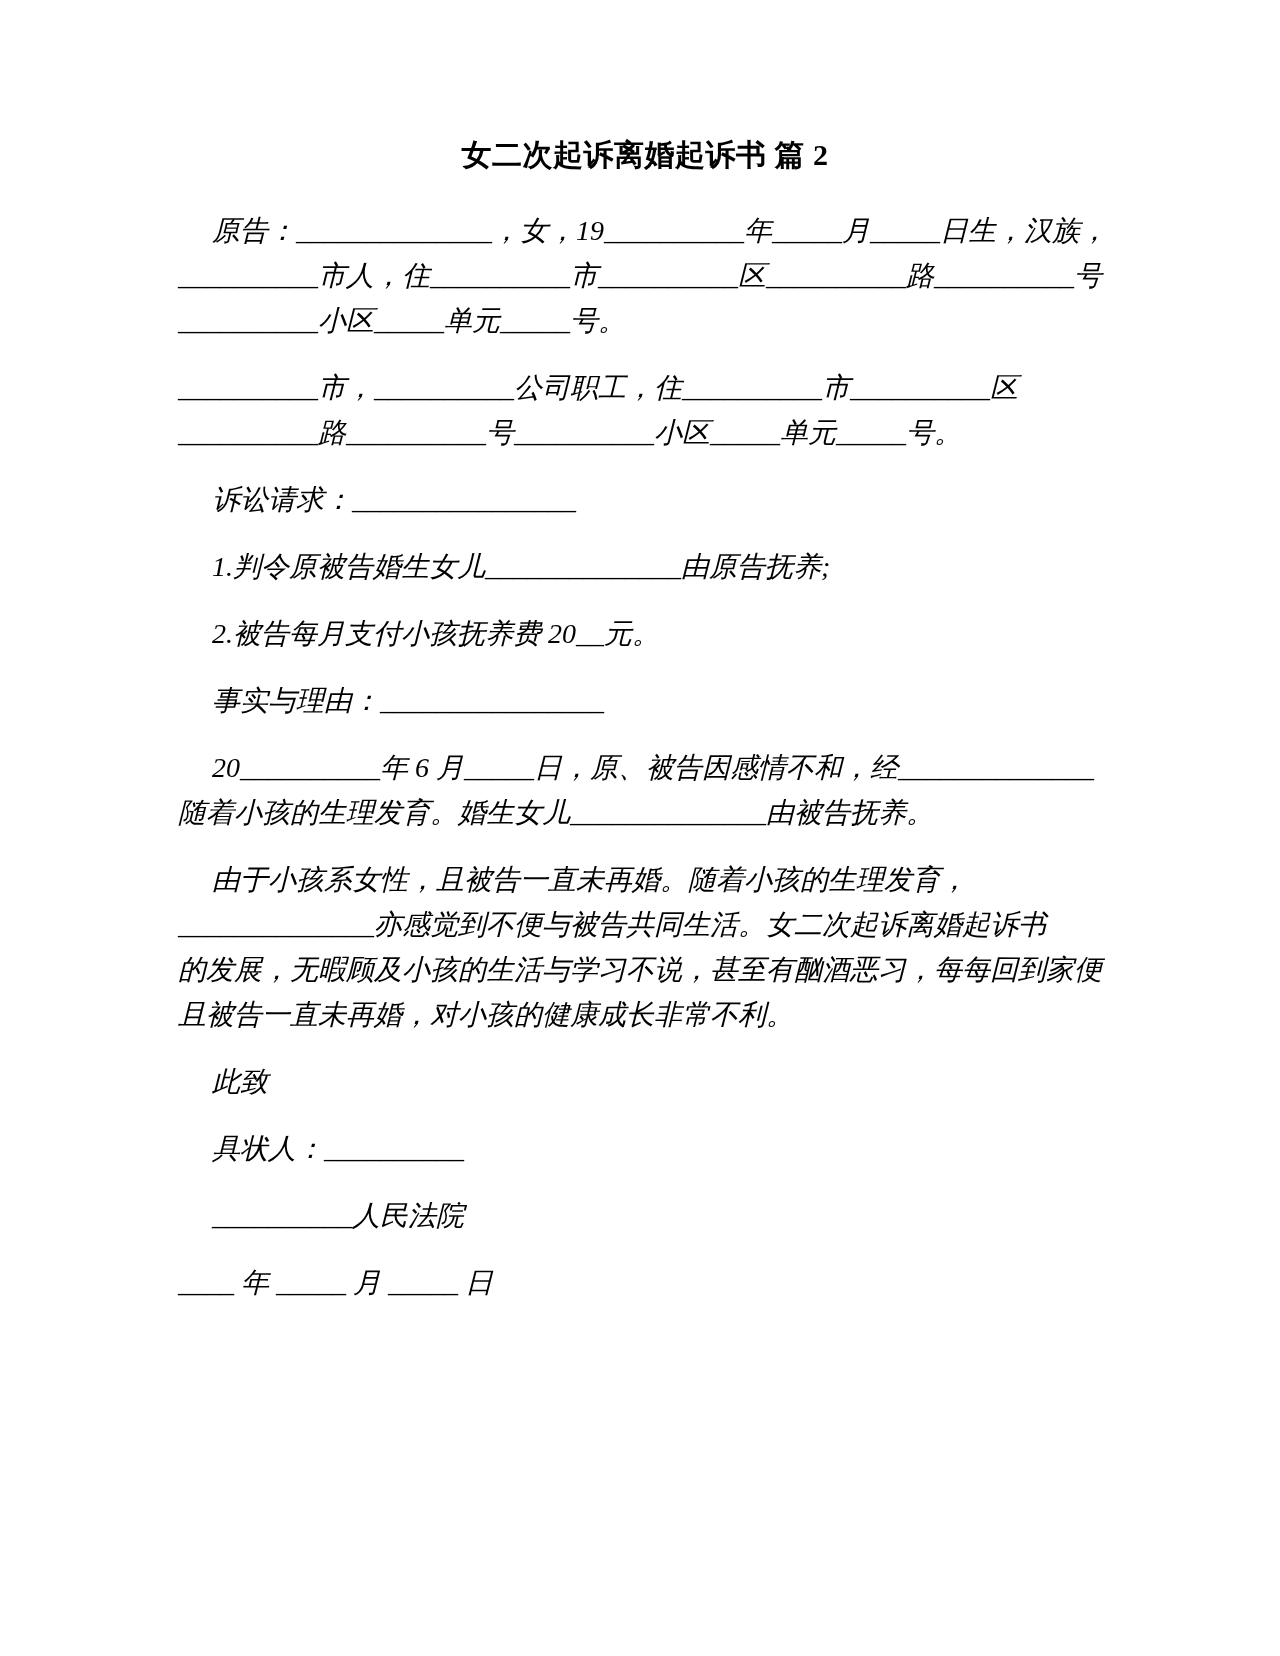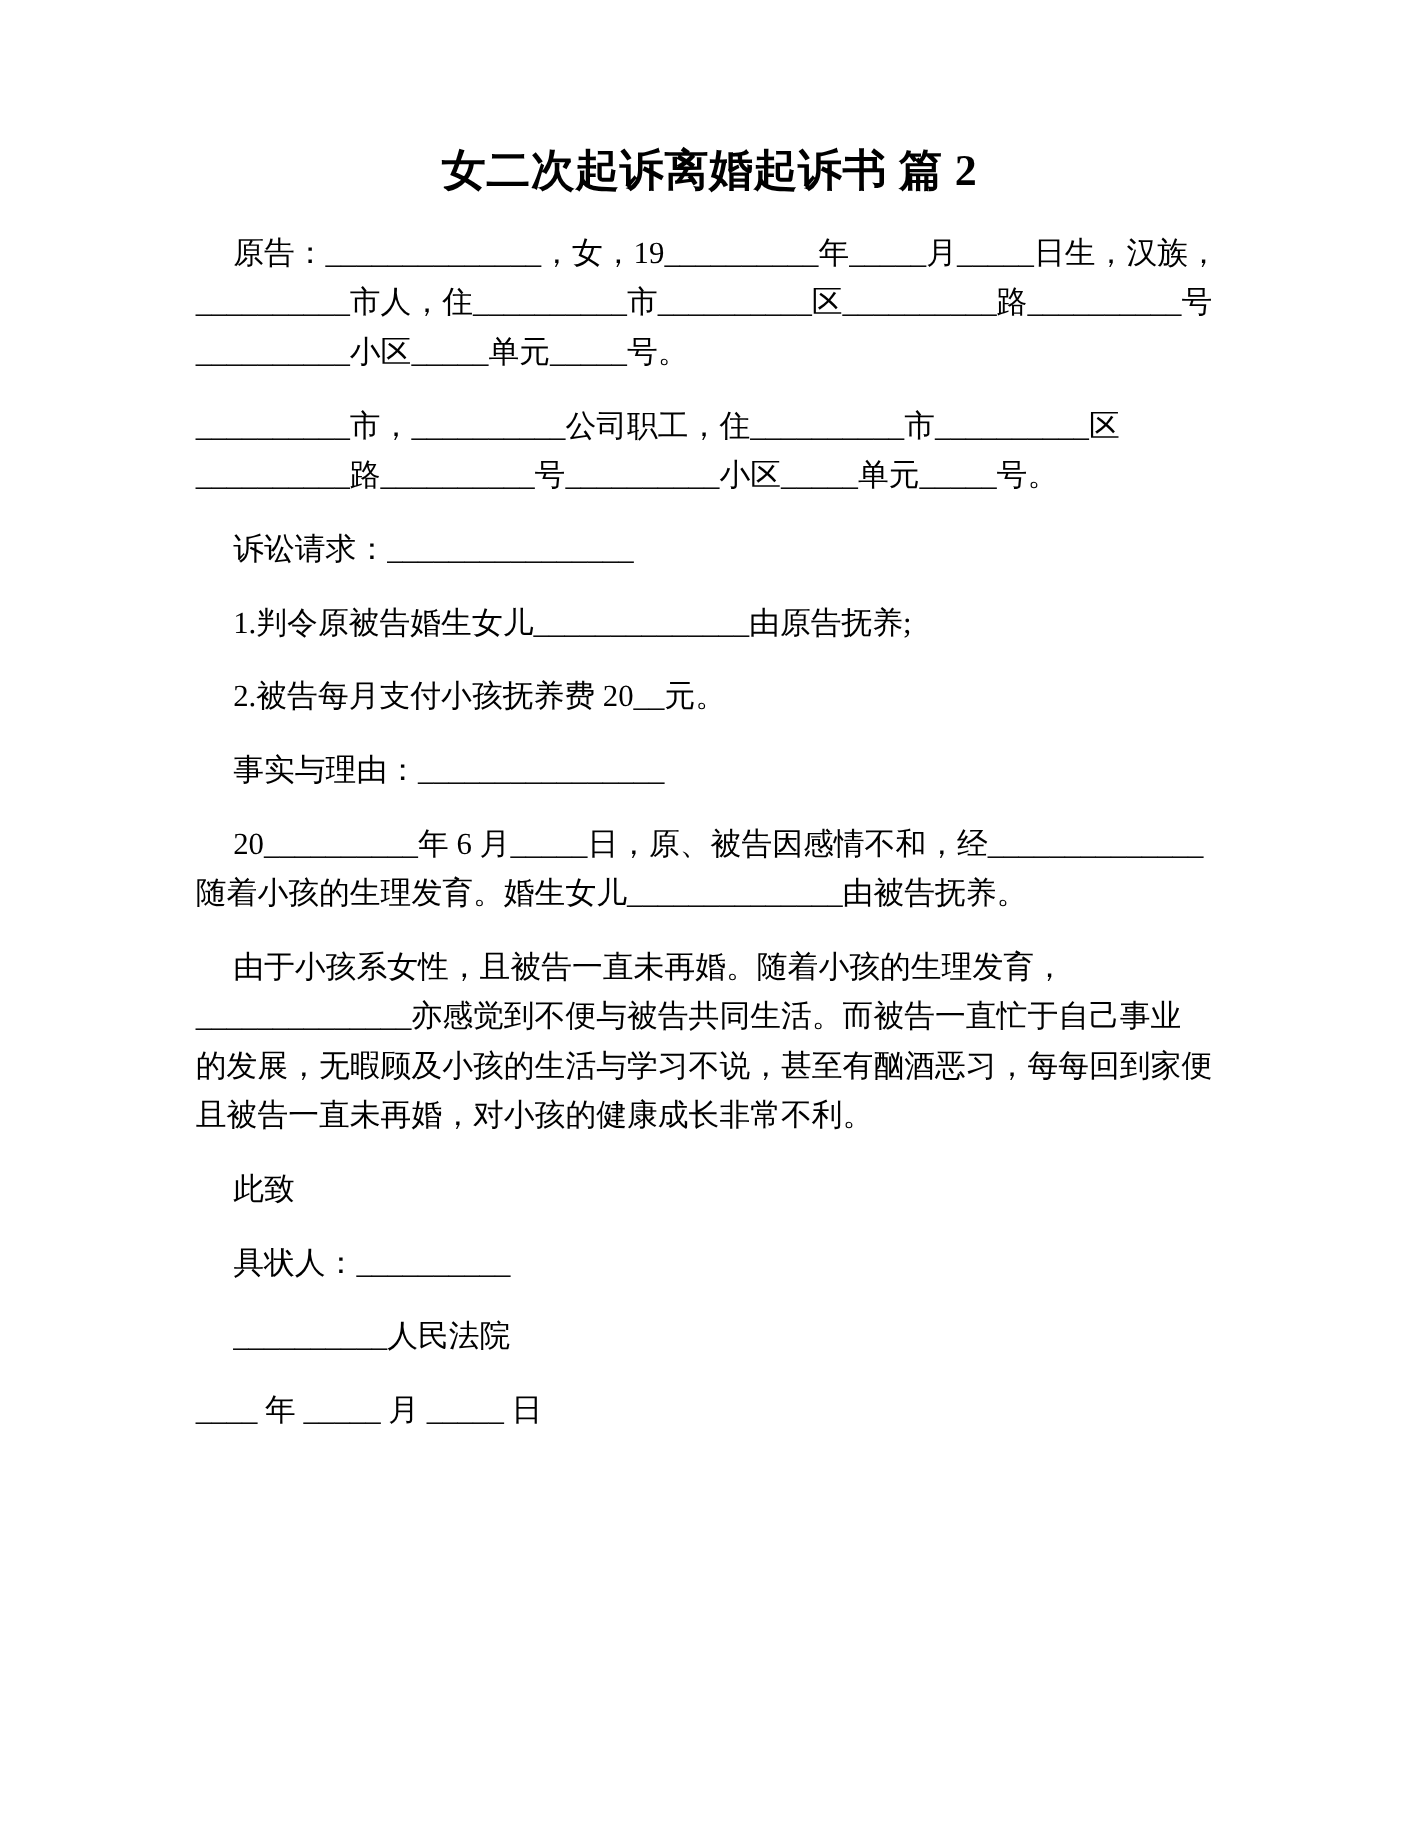--- a/index.html
+++ b/index.html
@@ -15,29 +15,30 @@
     overflow: hidden;
   }
   .page {
     box-sizing: border-box;
     width: 1280px;
     height: 1656px;
     padding: 136px 168px 0 178px;
     background: #ffffff;
   }
   .doc-title {
-    font-size: 40px;
+    font-size: 30px;
     font-weight: bold;
     text-align: center;
     line-height: 38px;
     margin: 0 0 34px 0;
     letter-spacing: 0.5px;
   }
   .doc-body {
     font-size: 28px;
+    font-style: italic;
   }
   .para {
     margin: 0 0 22px 0;
   }
   .line {
     line-height: 45px;
     white-space: pre-wrap;
     word-break: break-all;
   }
   .line.indent {
@@ -70,21 +71,21 @@
       </div>
       <div class="para">
         <div class="line indent">事实与理由：________________</div>
       </div>
       <div class="para">
         <div class="line indent">20__________年 6 月_____日，原、被告因感情不和，经______________</div>
         <div class="line">随着小孩的生理发育。婚生女儿______________由被告抚养。</div>
       </div>
       <div class="para">
         <div class="line indent">由于小孩系女性，且被告一直未再婚。随着小孩的生理发育，</div>
-        <div class="line">______________亦感觉到不便与被告共同生活。而被告一直忙于自己事业</div>
+        <div class="line">______________亦感觉到不便与被告共同生活。女二次起诉离婚起诉书</div>
         <div class="line">的发展，无暇顾及小孩的生活与学习不说，甚至有酗酒恶习，每每回到家便</div>
         <div class="line">且被告一直未再婚，对小孩的健康成长非常不利。</div>
       </div>
       <div class="para">
         <div class="line indent">此致</div>
       </div>
       <div class="para">
         <div class="line indent">具状人：__________</div>
       </div>
       <div class="para">

